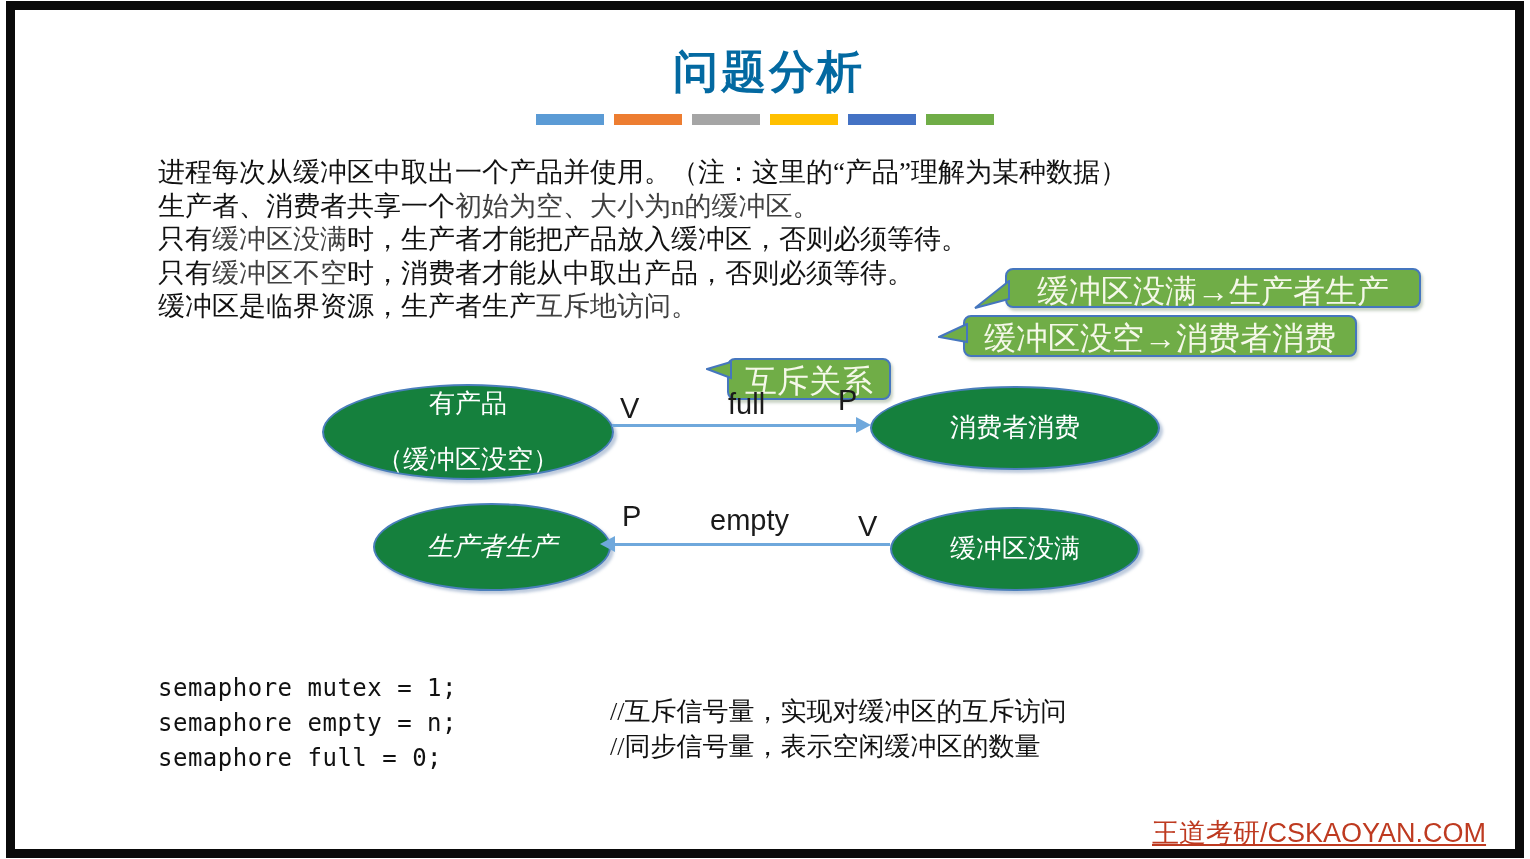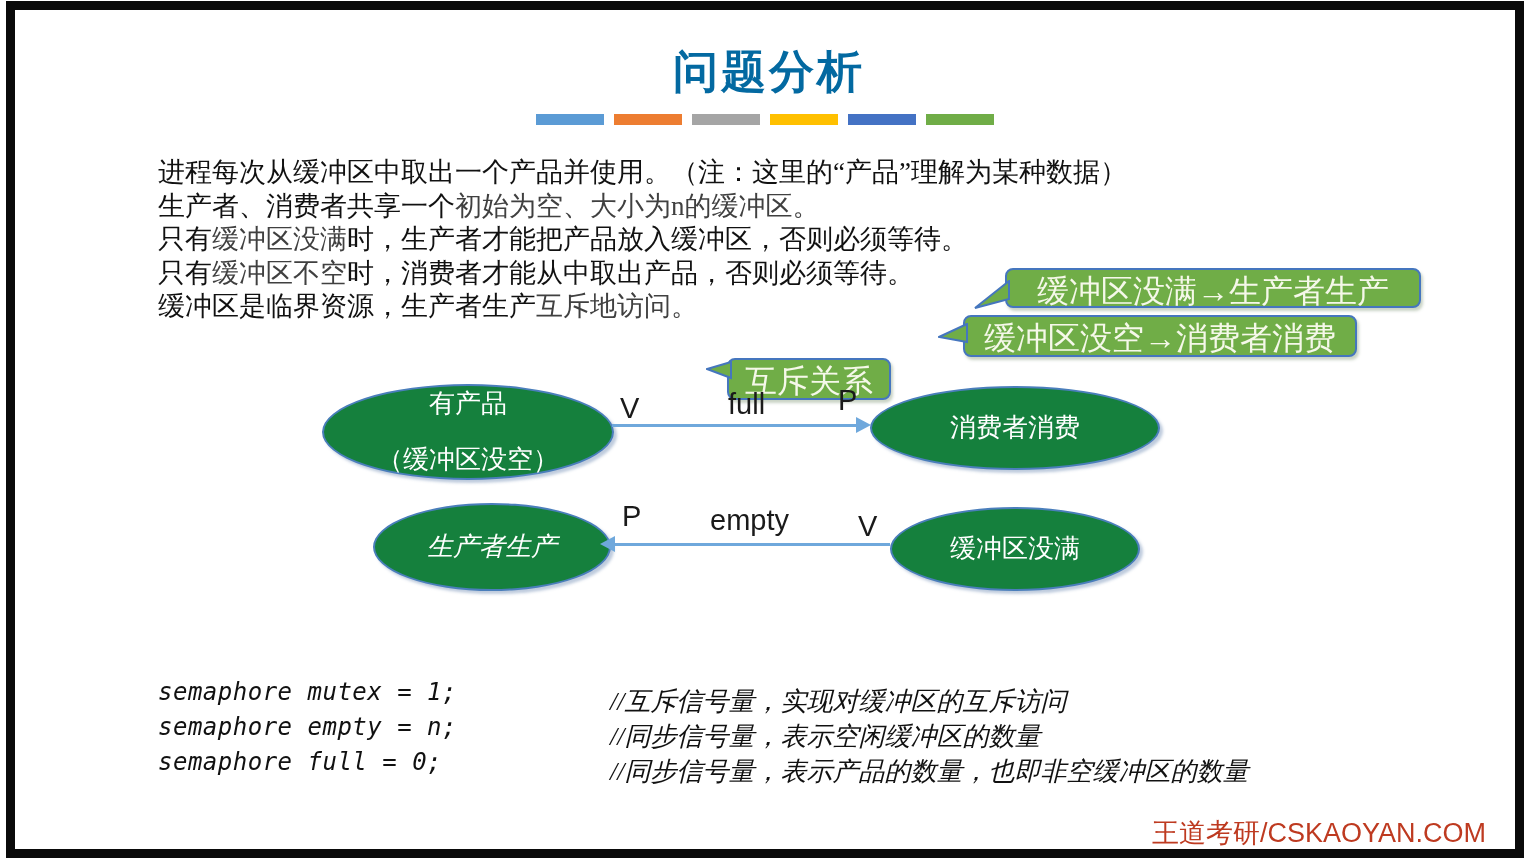--- a/index.html
+++ b/index.html
@@ -41,28 +41,28 @@
   .aline{position:absolute;height:3px;background:#6fa8dc;}
   .ahead{position:absolute;width:0;height:0;}
   .ahead.right{border-top:8px solid transparent;border-bottom:8px solid transparent;border-left:15px solid #6fa8dc;}
   .ahead.left{border-top:8px solid transparent;border-bottom:8px solid transparent;border-right:15px solid #6fa8dc;}
   .alabel{
     position:absolute;font-family:"Liberation Sans","DejaVu Sans",sans-serif;
     font-size:29px;color:#1a1a1a;white-space:nowrap;
   }
 
   .code{position:absolute;left:158px;top:674px;}
-  .code .crow{display:flex;align-items:center;height:35px;font-style:italic;}
+  .code .crow{display:flex;align-items:flex-start;height:35px;}
   .code .csrc{font-family:"DejaVu Sans Mono","Liberation Mono",monospace;font-size:24px;width:452px;letter-spacing:.5px;}
   .code .ccmt{font-size:26px;margin-top:20px;}
 
   .footer{
     position:absolute;left:1152px;top:815px;
     font-family:"Liberation Sans","DejaVu Sans",sans-serif;
-    font-size:27px;color:#be3a20;white-space:nowrap;
+    font-size:27px;color:#be3a20;white-space:nowrap;text-decoration:underline;
   }
 </style>
 </head>
 <body>
 
 <div class="frame"></div>
 
 <div class="title">问题分析</div>
 
 <div class="bars">
@@ -132,17 +132,16 @@
   <div class="crow">
     <span class="csrc">semaphore mutex = 1;</span>
     <span class="ccmt">//互斥信号量，实现对缓冲区的互斥访问</span>
   </div>
   <div class="crow">
     <span class="csrc">semaphore empty = n;</span>
     <span class="ccmt">//同步信号量，表示空闲缓冲区的数量</span>
   </div>
   <div class="crow">
     <span class="csrc">semaphore full = 0;</span>
-    <span class="ccmt">//同步信号量，表示产品的数量，也即非空缓冲区的数量</span>
   </div>
 </div>
 
 <div class="footer">王道考研/CSKAOYAN.COM</div>
 
 </body></html>

